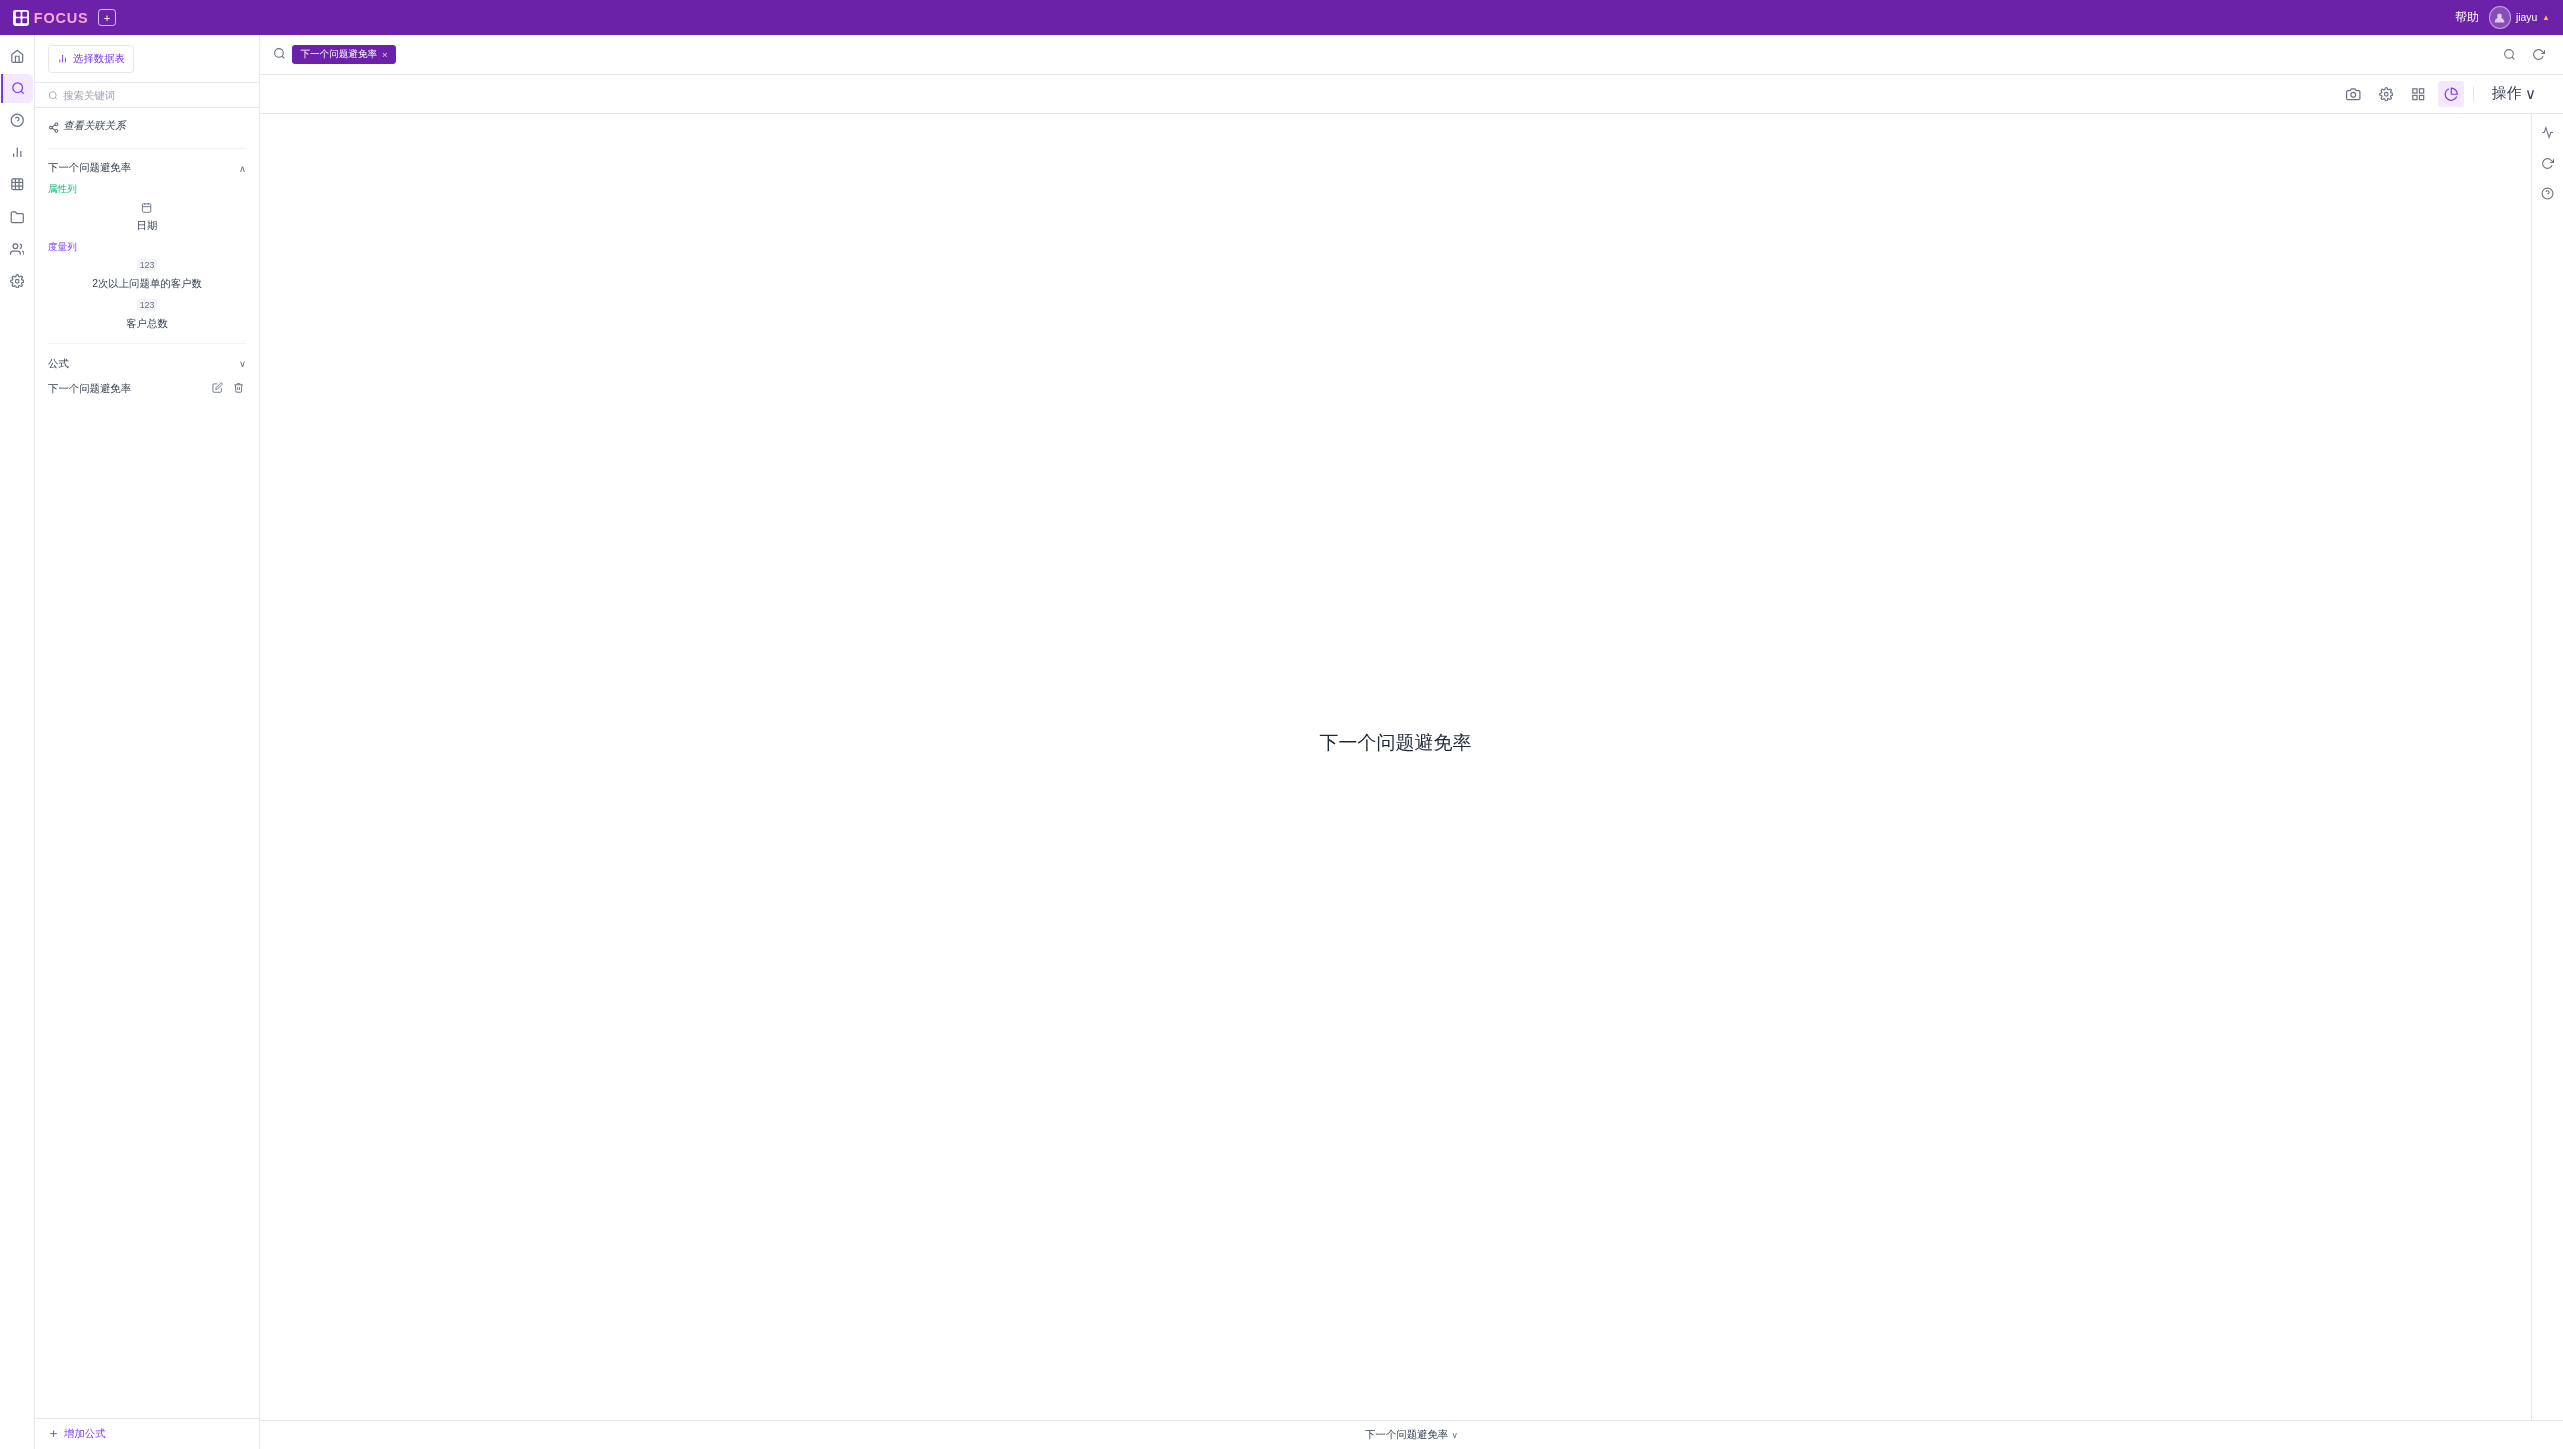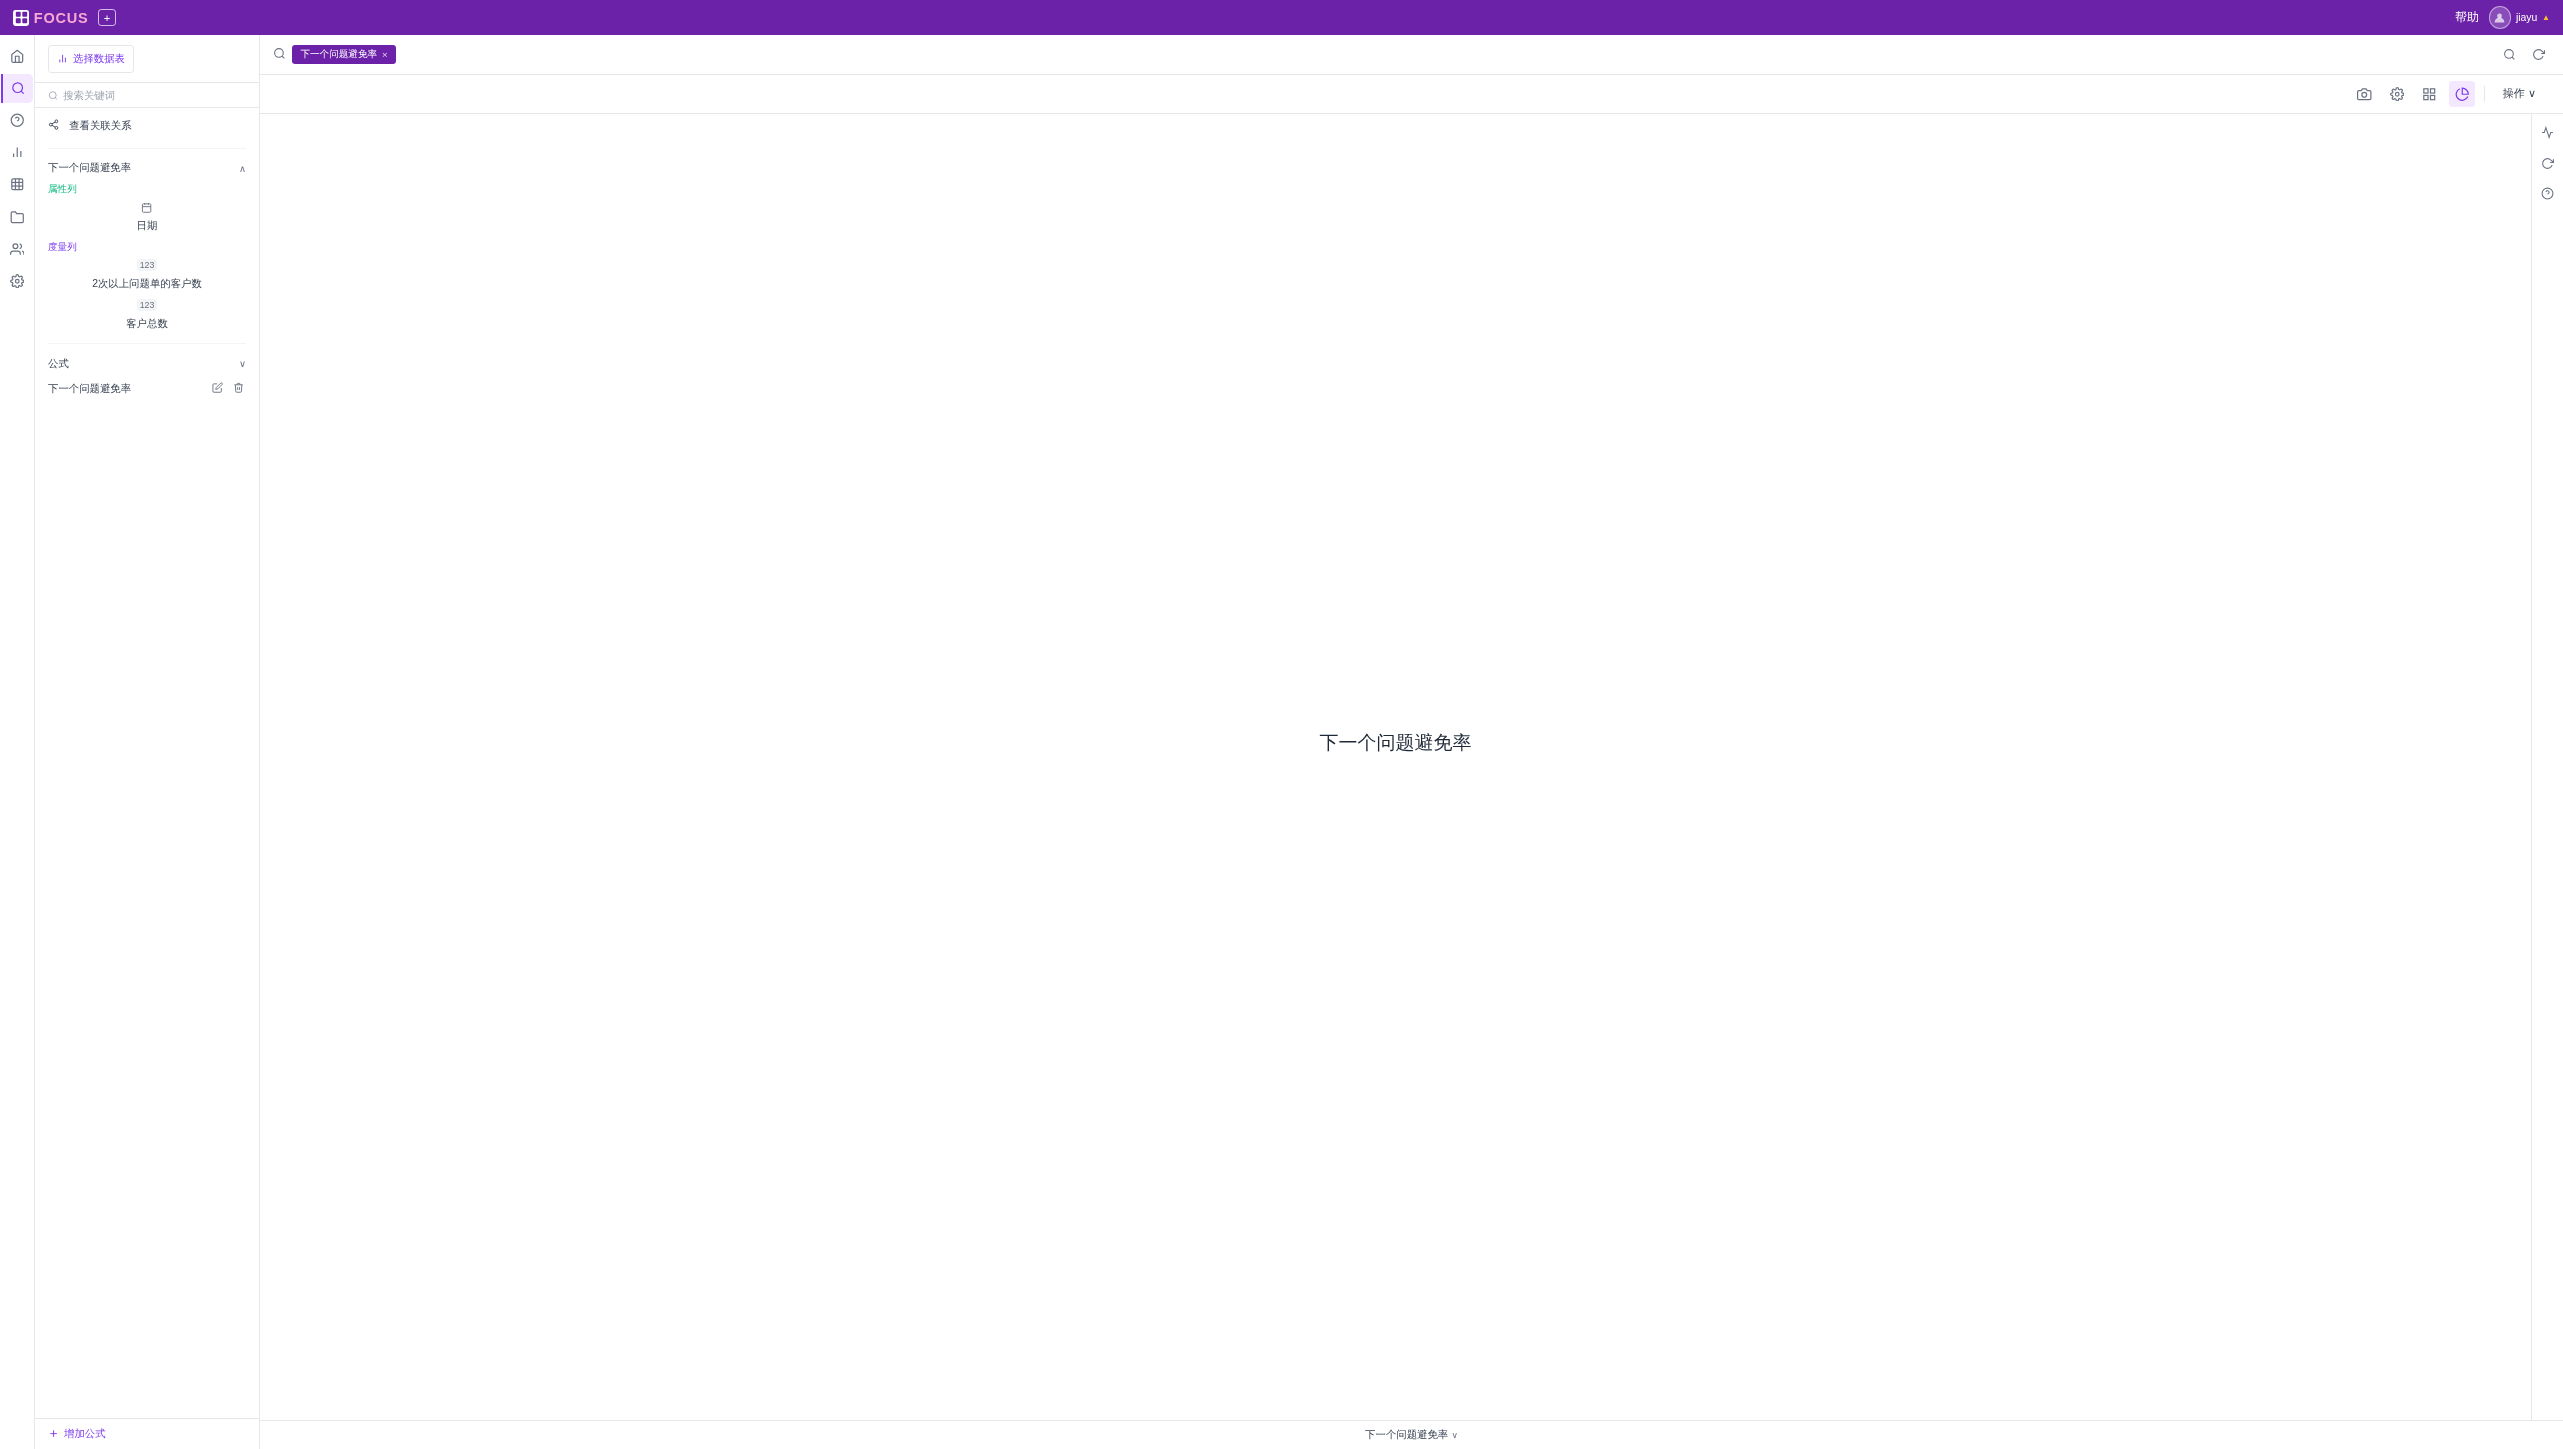--- a/index.html
+++ b/index.html
@@ -147,26 +147,27 @@
       width: 100%;
       background: transparent;
     }
     .search-box input::placeholder { color: #9ca3af; }
 
     .panel-section {
       padding: 6.4px 13px;
     }
     .view-relation {
       display: flex;
-      align-items: flex-start;
-      gap: 10px;
+      align-items: flex-end;
+      gap: 4px;
       color: #374151;
       font-size: 10.4px;
       cursor: pointer;
       padding: 4.8px 0;
+      font-style: italic;
     }
 
     .collapsible-section {
       padding: 4.8px 13px;
     }
     .section-header {
       display: flex;
       align-items: center;
       justify-content: space-between;
       cursor: pointer;
@@ -330,21 +331,21 @@
       border-radius: 3.2px;
       font-size: 13px;
     }
     .toolbar-btn.active { color: #7c3aed; background: #f3e8ff; }
     .toolbar-divider { width: 0.8px; height: 16px; background: #e5e7eb; margin: 0 3.2px; }
     .operations-btn {
       display: flex;
       align-items: center;
       gap: 3.2px;
       color: #374151;
-      font-size: 11px;
+      font-size: 15px;
       cursor: pointer;
       padding: 3.2px 8px;
       border-radius: 3.2px;
       justify-content: flex-end;
     }
 
     
     .chart-display {
       flex: 1;
       display: flex;

